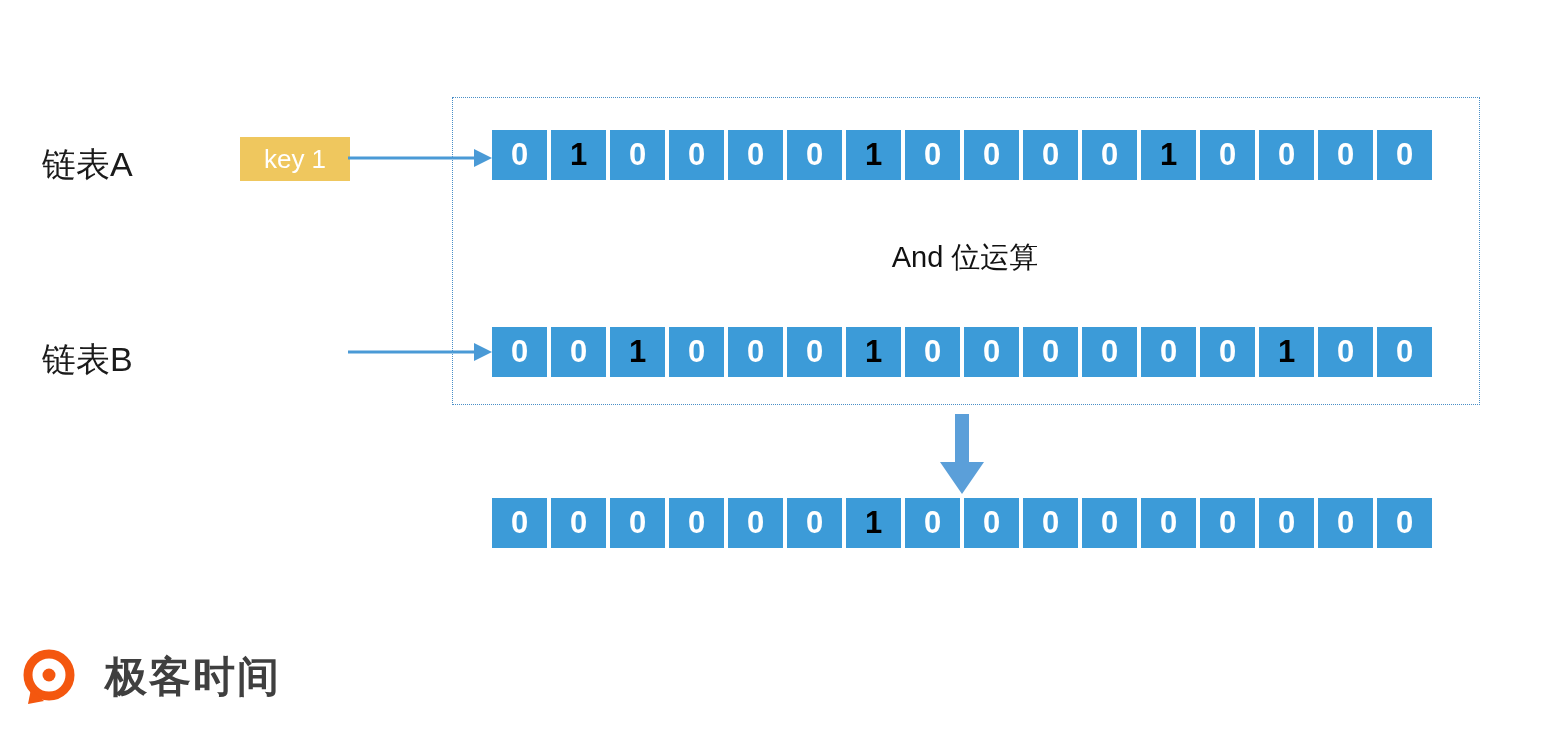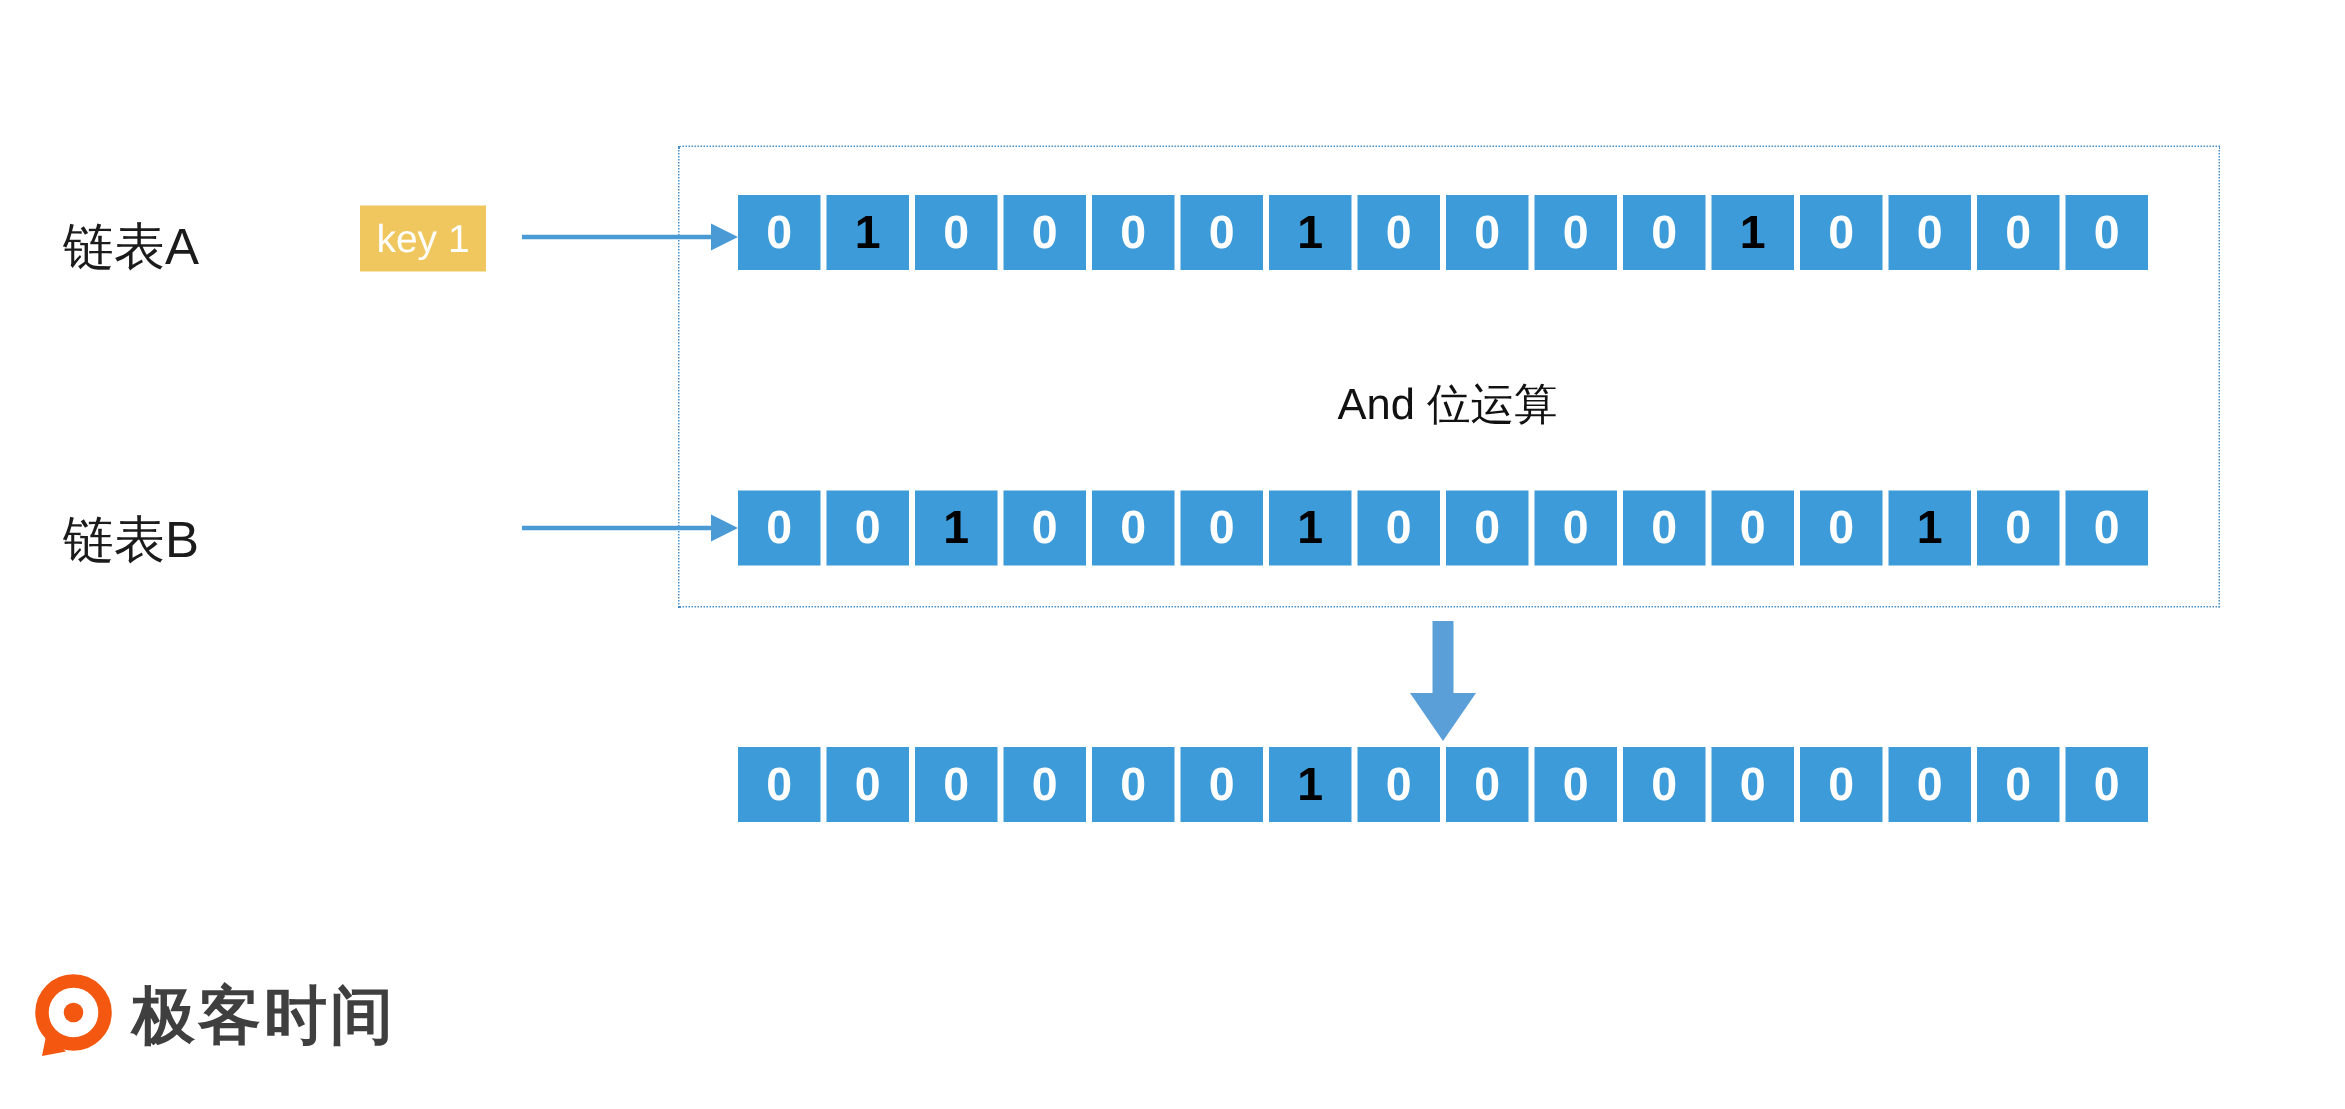--- a/index.html
+++ b/index.html
@@ -8,40 +8,40 @@
     background: #ffffff; overflow: hidden;
     font-family: "Liberation Sans", "DejaVu Sans", sans-serif;
   }
   .dotted-box {
     position: absolute; left: 452px; top: 97px;
     width: 1026px; height: 306px;
     border: 1px dotted #4a8fc7;
   }
   .op-label {
     position: absolute; left: 452px; top: 238px; width: 1026px;
-    text-align: center; font-size: 29px; color: #111111; margin-top: 12px;
+    text-align: center; font-size: 29px; color: #111111;
   }
   .row-label {
     position: absolute; left: 42px;
     font-size: 34px; color: #1b1b1b;
   }
   .key-box {
-    position: absolute; left: 240px; width: 84px; height: 44px;
+    position: absolute; left: 240px; width: 110px; height: 44px;
     background: #efc75e; color: #ffffff; font-size: 26px;
     display: flex; align-items: center; justify-content: center;
   }
   .bits { position: absolute; left: 492px; display: flex; gap: 4px; }
   .bit-cell {
     width: 55px; height: 50px; background: #3c9bd8;
     display: flex; align-items: center; justify-content: center;
     font-size: 31px; font-weight: bold; color: #ffffff;
   }
   .bit-cell.one { color: #000000; }
   .arrow { position: absolute; }
-  .logo { position: absolute; left: 20px; top: 648px; display: flex; align-items: center; gap: 10px; }
+  .logo { position: absolute; left: 20px; top: 648px; display: flex; align-items: center; gap: 27px; }
   .logo-text { font-size: 42px; color: #3f3f3f; font-weight: 600; letter-spacing: 2px; }
 </style>
 </head>
 <body>
 
 <div class="canvas">
 
   <div class="dotted-box"></div>
   <div class="op-label">And 位运算</div>
 

